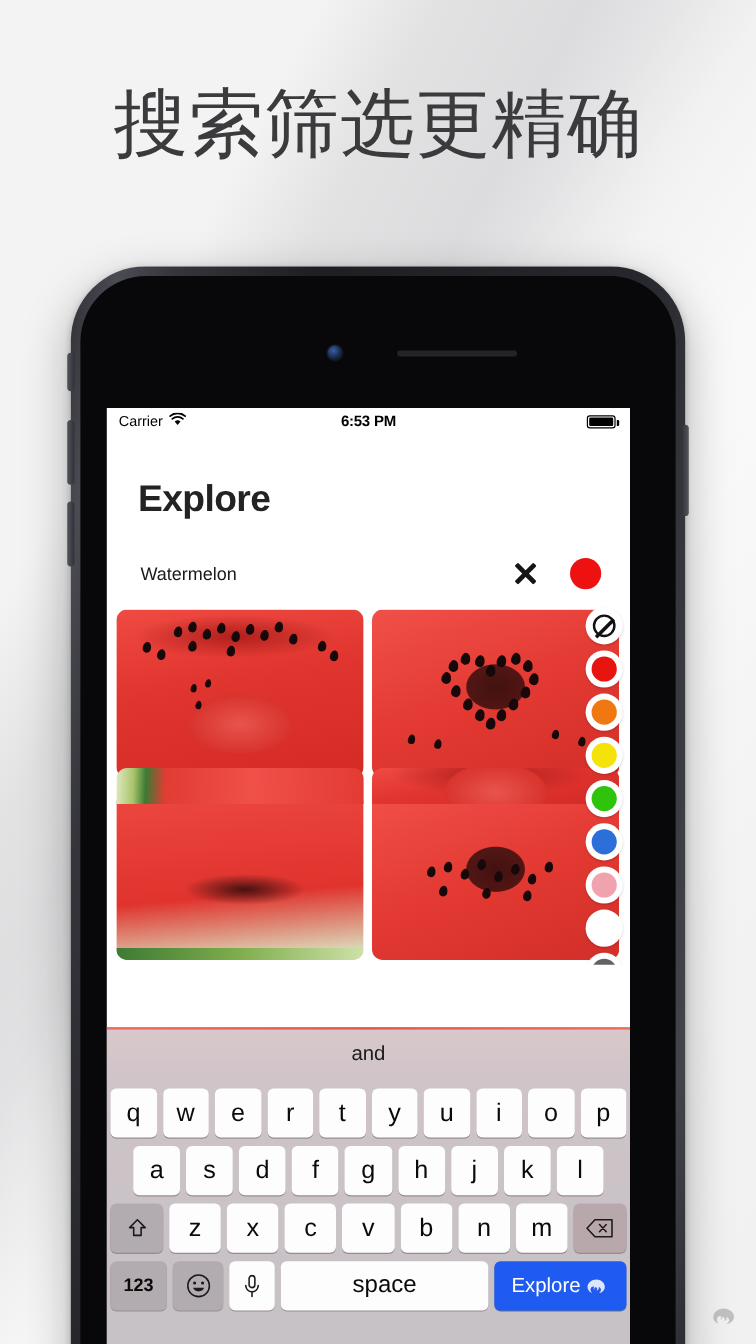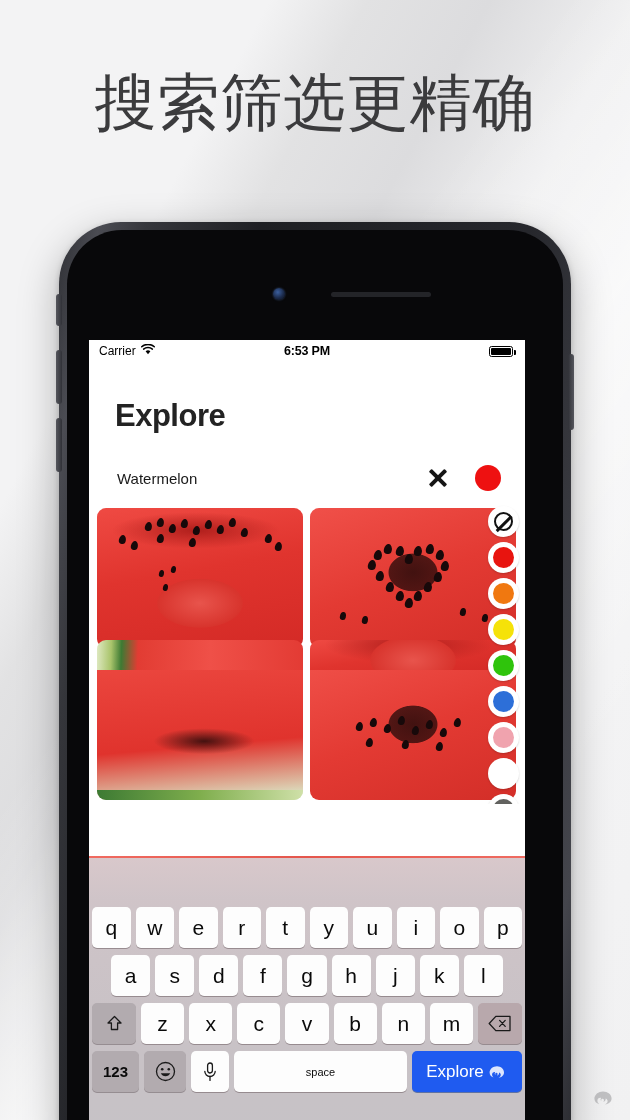--- a/index.html
+++ b/index.html
@@ -198,21 +198,21 @@
     font-size:21px; color:#0a0a0a;
     box-shadow:0 1px 0 rgba(110,95,98,.55);
     flex:1 1 0;
   }
   .key.dark { background:#b2abaf; box-shadow:0 1px 0 rgba(100,88,92,.5); }
   .key.shift { flex:0 0 44px; }
   .key.back  { flex:0 0 44px; background:#b8a8ac; }
   .key.num   { flex:0 0 47px; font-size:15px;font-weight:bold; }
   .key.emoji { flex:0 0 42px; font-size:20px; }
   .key.mic   { flex:0 0 38px; background:#fdfdfd; }
-  .key.space { flex:1 1 auto; font-size:11px; }
+  .key.space { flex:1 1 auto; font-size:20px; }
   .key.search{ flex:0 0 110px; background:#1f5bf0; color:#fff; font-size:17px;
                box-shadow:0 1px 0 rgba(25,60,140,.6); position:relative; }
 
   .shift-arrow { width:17px; height:17px; position:relative; }
   .shift-arrow svg, .back-x svg, .mic-i svg { display:block; }
 
   
   #watermark {
     position:absolute; right:14px; bottom:16px;
     display:flex; align-items:center; gap:5px;
@@ -374,20 +374,21 @@
     </div>
 
     <div id="grid-partial">
       <div class="tile melon-c"></div>
       <div class="tile melon-a"></div>
     </div>
 
     <div id="keyboard">
 
       <div id="predictive">
+        <div class="pred">and</div>
       </div>
 
       <div class="krow" id="krow1">
         <div class="key">q</div>
         <div class="key">w</div>
         <div class="key">e</div>
         <div class="key">r</div>
         <div class="key">t</div>
         <div class="key">y</div>
         <div class="key">u</div>

